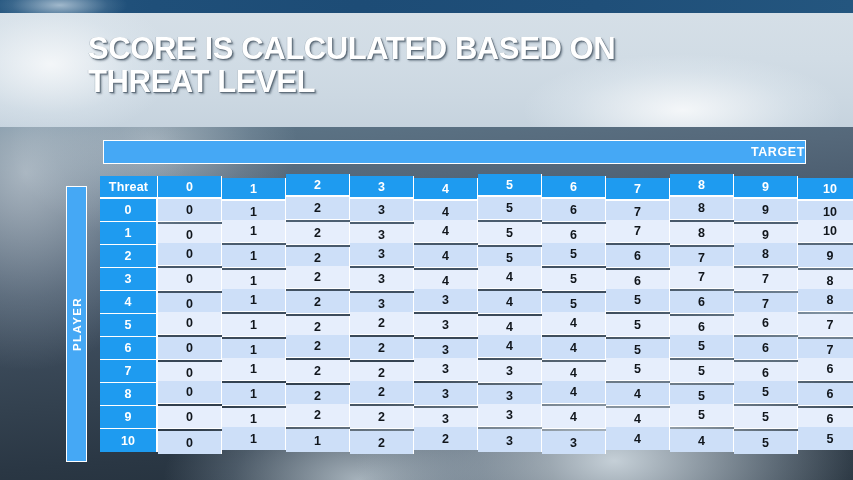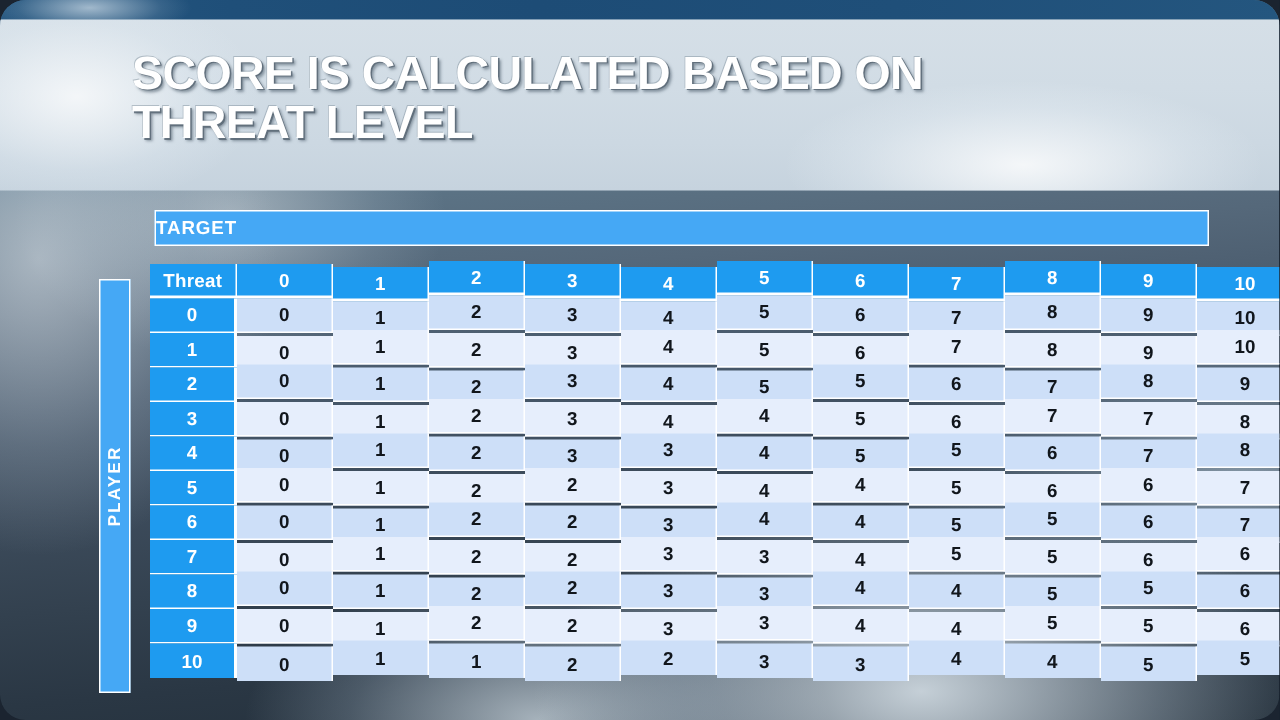--- a/index.html
+++ b/index.html
@@ -12,21 +12,20 @@
     background: #1b2430;
   }
 
   
   #slide {
     position: relative;
     width: 853px;
     height: 480px;
     overflow: hidden;
     background: #16202c;
-    border-radius: 17px;
   }
 
   
   .sky {
     position: absolute;
     inset: 0;
     background:
       radial-gradient(ellipse 360px 190px at 72% 96%, rgba(225,235,242,0.85) 0%, rgba(200,215,228,0.35) 45%, rgba(160,180,198,0) 72%),
       radial-gradient(ellipse 250px 130px at 42% 100%, rgba(220,232,240,0.70) 0%, rgba(180,198,214,0.25) 50%, rgba(150,170,190,0) 78%),
       radial-gradient(ellipse 300px 150px at 97% 66%, rgba(190,210,226,0.55) 0%, rgba(150,175,196,0.18) 55%, rgba(130,155,180,0) 80%),
@@ -94,21 +93,21 @@
     width: 703px;
     height: 24px;
     background: #45a8f5;
     border: 1px solid #ffffff;
     color: #ffffff;
     font-size: 12.5px;
     font-weight: bold;
     letter-spacing: 0.6px;
     display: flex;
     align-items: center;
-    justify-content: flex-start;
+    justify-content: flex-end;
   }
 
   
   #player-bar {
     position: absolute;
     left: 66px;
     top: 186px;
     width: 21px;
     height: 276px;
     background: #45a8f5;

